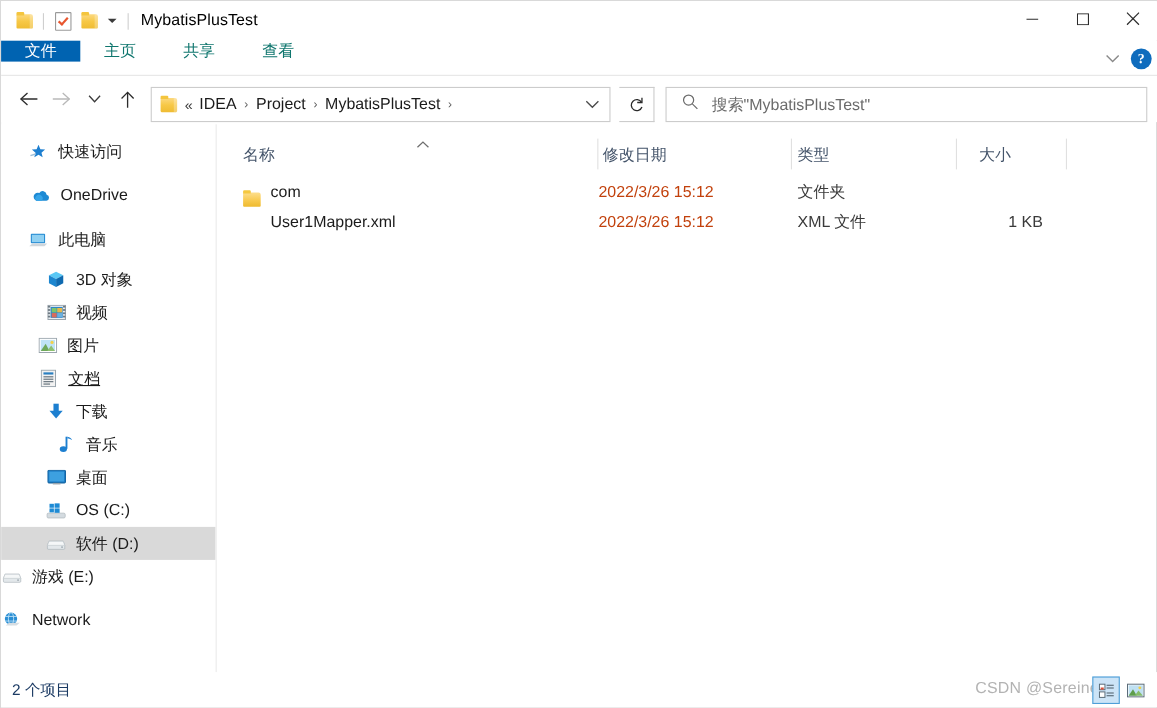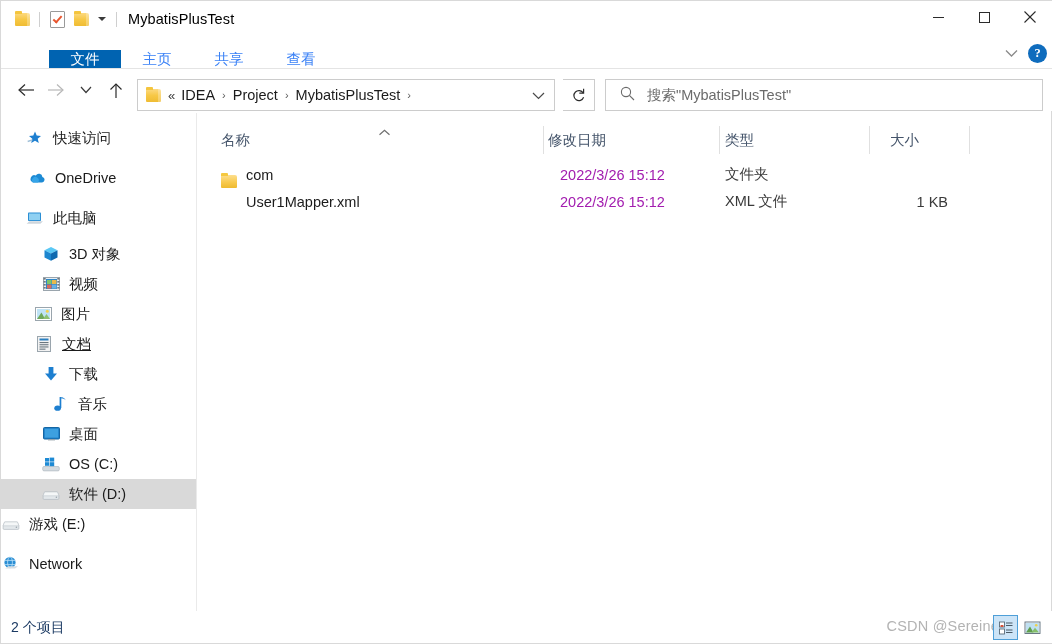--- a/index.html
+++ b/index.html
@@ -75,24 +75,24 @@
 
   
   .ribbon {
     position: absolute; left: 0; top: 36px; width: 1052px; height: 32px;
     background: #ffffff;
   }
   .ribbon-underline {
     position: absolute; left: 0; top: 67px; width: 1052px; height: 1px;
     background: #e4e4e4;
   }
-  .tabs { display: flex; align-items: flex-end; height: 32px; padding-left: 48px; }
+  .tabs { display: flex; align-items: flex-start; height: 32px; }
   .tab {
     display: flex; align-items: center; justify-content: center;
-    font-size: 14.5px; color: #3b82f6; padding: 0 16px; min-width: 40px;
+    font-size: 14.5px; color: #0f766e; padding: 0 16px; min-width: 40px;
   }
   .tab.file {
     background: #0063b1; color: #ffffff; width: 72px; padding: 0;
   }
   .ribbon-right {
     position: absolute; right: 6px; top: 0; height: 32px;
     display: flex; align-items: center; gap: 6px;
   }
   .help-btn {
     width: 19px; height: 19px; border-radius: 50%; background: #0f6cbd;
@@ -174,21 +174,21 @@
   }
 
   
   .filelist { position: absolute; left: 197px; top: 160px; width: 855px; }
   .filerow {
     position: relative; height: 27px; display: flex; align-items: center;
     font-size: 14.5px; color: #1b1b1b;
   }
   .fr-icon { position: absolute; left: 23px; top: 50%; transform: translateY(-50%); }
   .fr-name { position: absolute; left: 48px; white-space: nowrap; }
-  .fr-date { position: absolute; left: 362px; color: #a21caf; white-space: nowrap; }
+  .fr-date { position: absolute; left: 346px; color: #c2410c; white-space: nowrap; }
   .fr-type { position: absolute; left: 527px; color: #3a3a3a; white-space: nowrap; }
   .fr-size { position: absolute; left: 690px; width: 60px; text-align: right; color: #3a3a3a; white-space: nowrap; }
 
   .row-folder-ico { position: relative; width: 16px; height: 14px; }
   .row-folder-ico i {
     position: absolute; left: 0; top: 1px; width: 16px; height: 13px;
     background: linear-gradient(180deg,#fdde8d 0%,#f8ca4f 55%,#eeba2f 100%);
     border-radius: 1px 2px 1px 1px;
   }
   .row-folder-ico i:after {

